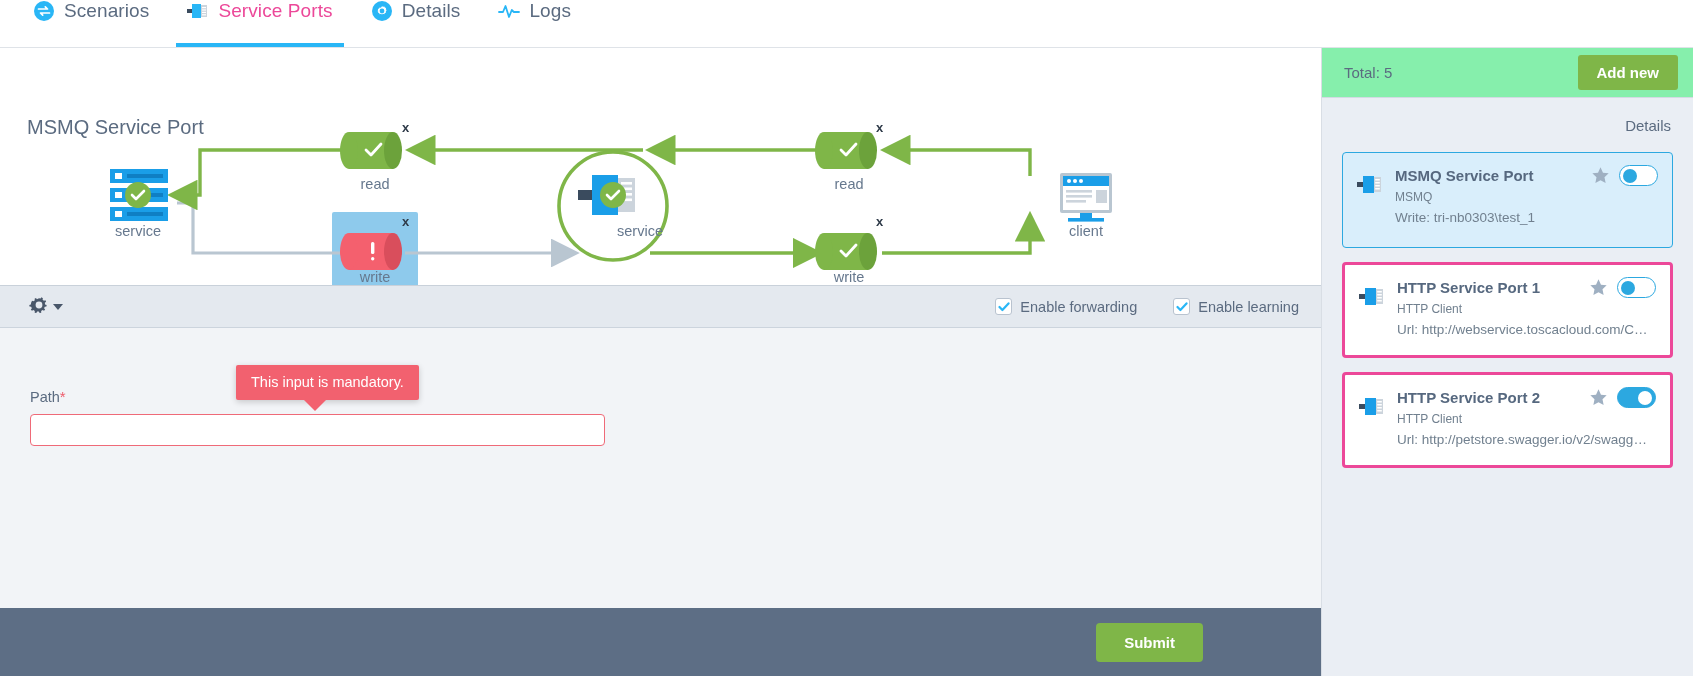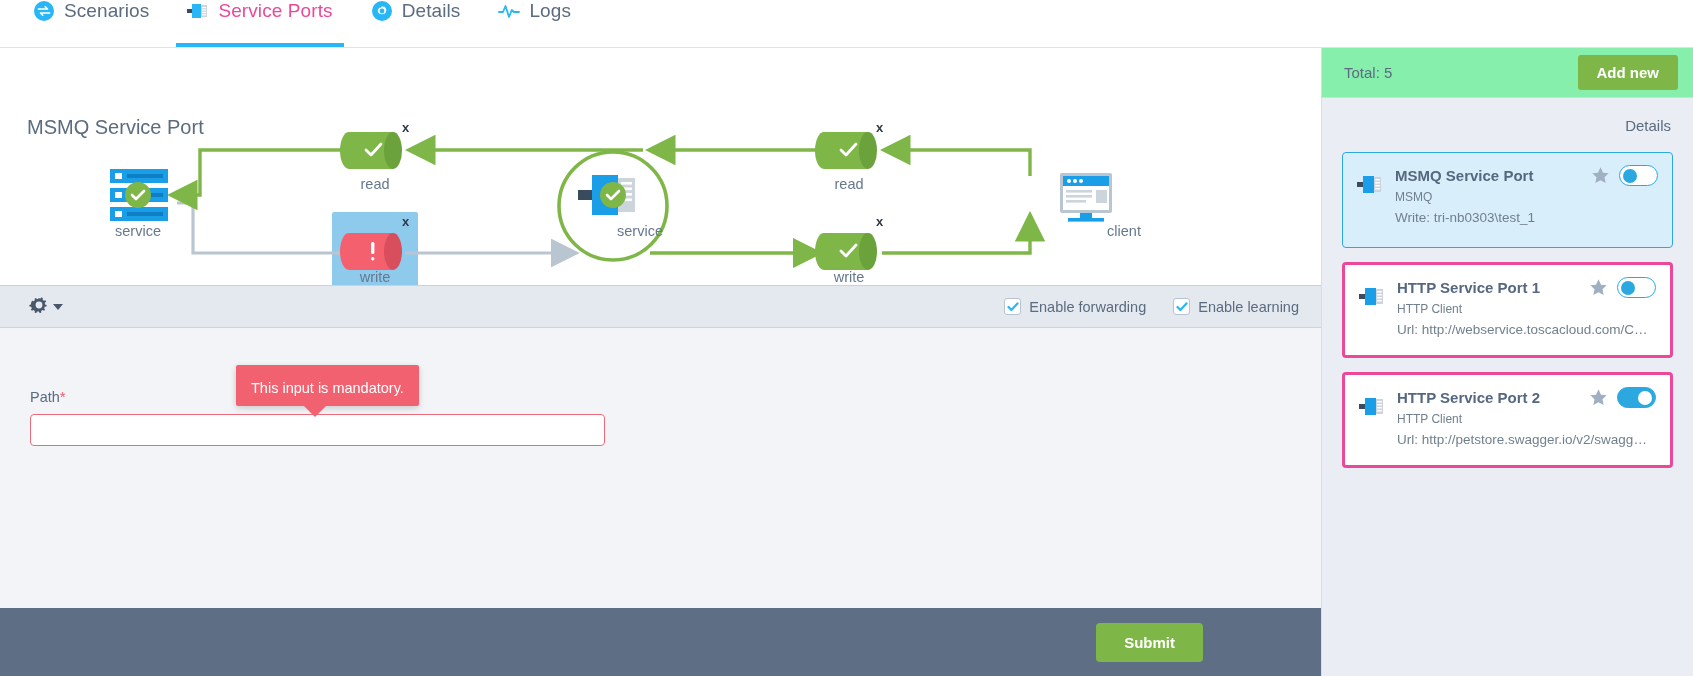--- a/index.html
+++ b/index.html
@@ -93,21 +93,21 @@
     padding: 0 22px 0 28px;
     position: relative;
   }
   .gear-btn { display: flex; align-items: center; gap: 3px; cursor: pointer; }
   .caret-dn {
     width: 0; height: 0;
     border-left: 5px solid transparent;
     border-right: 5px solid transparent;
     border-top: 6px solid #49576a;
   }
-  .tool-right { margin-left: auto; display: flex; align-items: center; gap: 27px; }
+  .tool-right { margin-left: auto; display: flex; align-items: center; gap: 36px; }
   .chk-wrap { display: flex; align-items: center; gap: 8px; cursor: pointer; }
   .chk {
     width: 17px; height: 17px;
     background: #fff;
     border: 1px solid #b9c3cf;
     border-radius: 3px;
     display: flex; align-items: center; justify-content: center;
   }
   .chk svg { width: 12px; height: 12px; display: block; }
   .chk-label { font-size: 14.5px; color: #5b6b80; }
@@ -137,21 +137,21 @@
     font-size: 14px;
     color: #44546a;
     outline: none;
   }
   .tooltip {
     position: absolute;
     left: 236px; top: 37px;
     background: #f2616f;
     color: #ffffff;
     font-size: 14.5px;
-    padding: 15px 15px 10px;
+    padding: 9px 15px 10px;
     border-radius: 2px;
     box-shadow: 0 2px 6px rgba(0,0,0,.18);
     white-space: nowrap;
   }
   .tooltip::after {
     content: "";
     position: absolute;
     left: 68px; bottom: -11px;
     border-left: 11px solid transparent;
     border-right: 11px solid transparent;
@@ -431,21 +431,21 @@
           <rect x="1068" y="170" width="36" height="3.6" fill="#1a9ee8"></rect>
         </g>
       </svg>
 
       <div class="node-label" style="left:78px;  top:175px;">service</div>
       <div class="node-label" style="left:315px; top:128px;">read</div>
       <div class="node-label" style="left:315px; top:221px;">write</div>
       <div class="node-label" style="left:580px; top:175px;">service</div>
       <div class="node-label" style="left:789px; top:128px;">read</div>
       <div class="node-label" style="left:789px; top:221px;">write</div>
-      <div class="node-label" style="left:1064px; top:175px;">client</div>
+      <div class="node-label" style="left:1026px; top:175px;">client</div>
 
       <div class="node-x" style="left:402px; top:72px;">x</div>
       <div class="node-x" style="left:402px; top:166px;">x</div>
       <div class="node-x" style="left:876px; top:72px;">x</div>
       <div class="node-x" style="left:876px; top:166px;">x</div>
     </div>
 
     <div class="toolstrip">
       <div class="gear-btn">
         <span>

